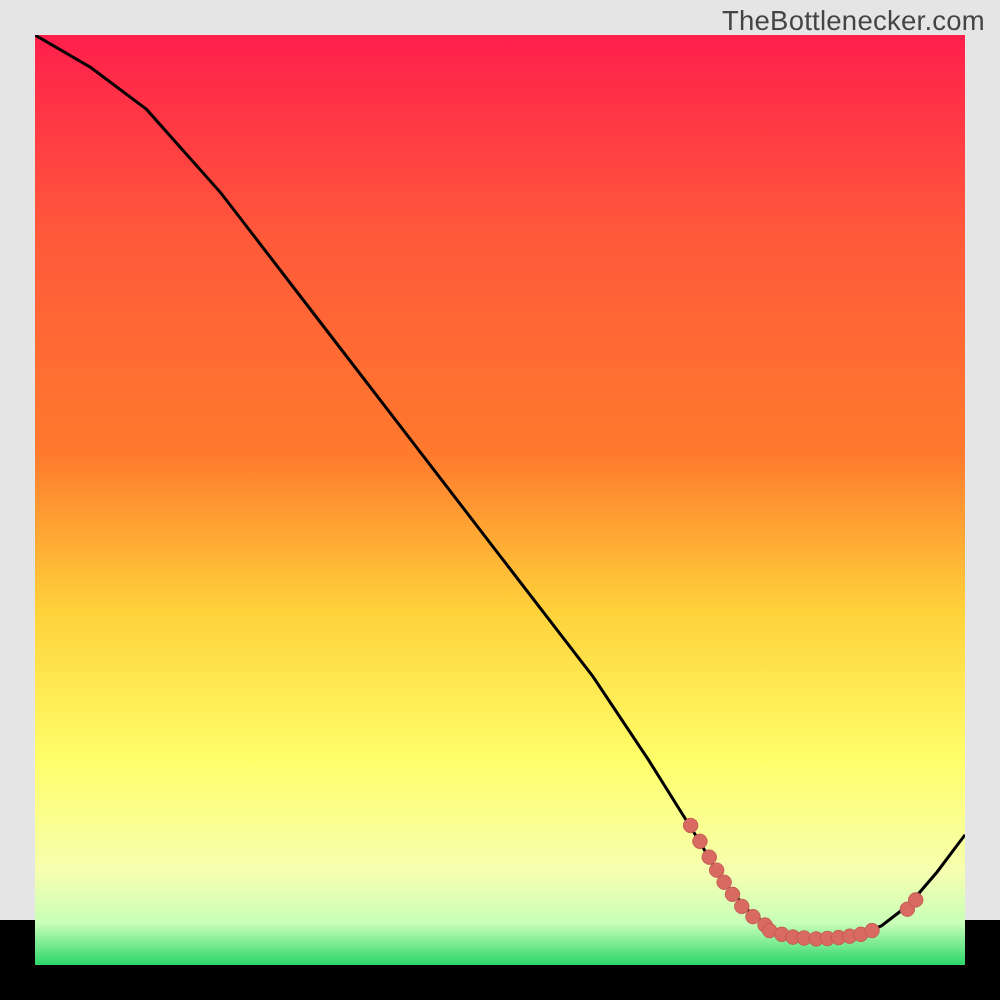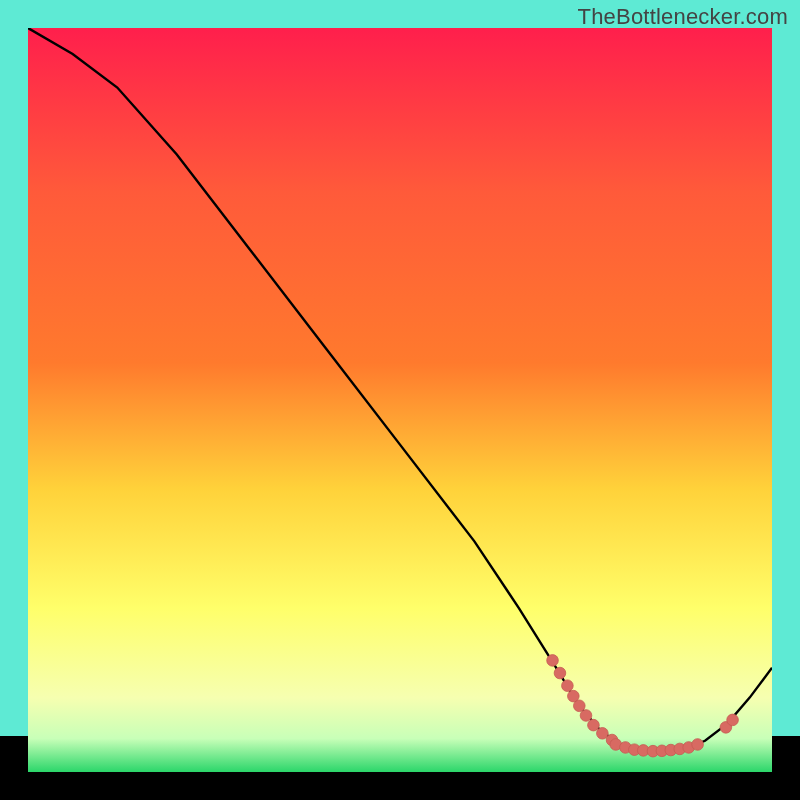--- a/index.html
+++ b/index.html
@@ -8,21 +8,21 @@
     width: 800px;
     height: 800px;
     background: #000;
     overflow: hidden;
     font-family: Arial, Helvetica, sans-serif;
   }
   .frame {
     position: relative;
     width: 800px;
     height: 736px;
-    background: #5eead4;
+    background: #e5e5e5;
   }
   .watermark {
     position: absolute;
     top: 4px;
     right: 12px;
     color: #444;
     font-size: 22px;
     font-weight: 500;
     letter-spacing: 0.2px;
     z-index: 20;

